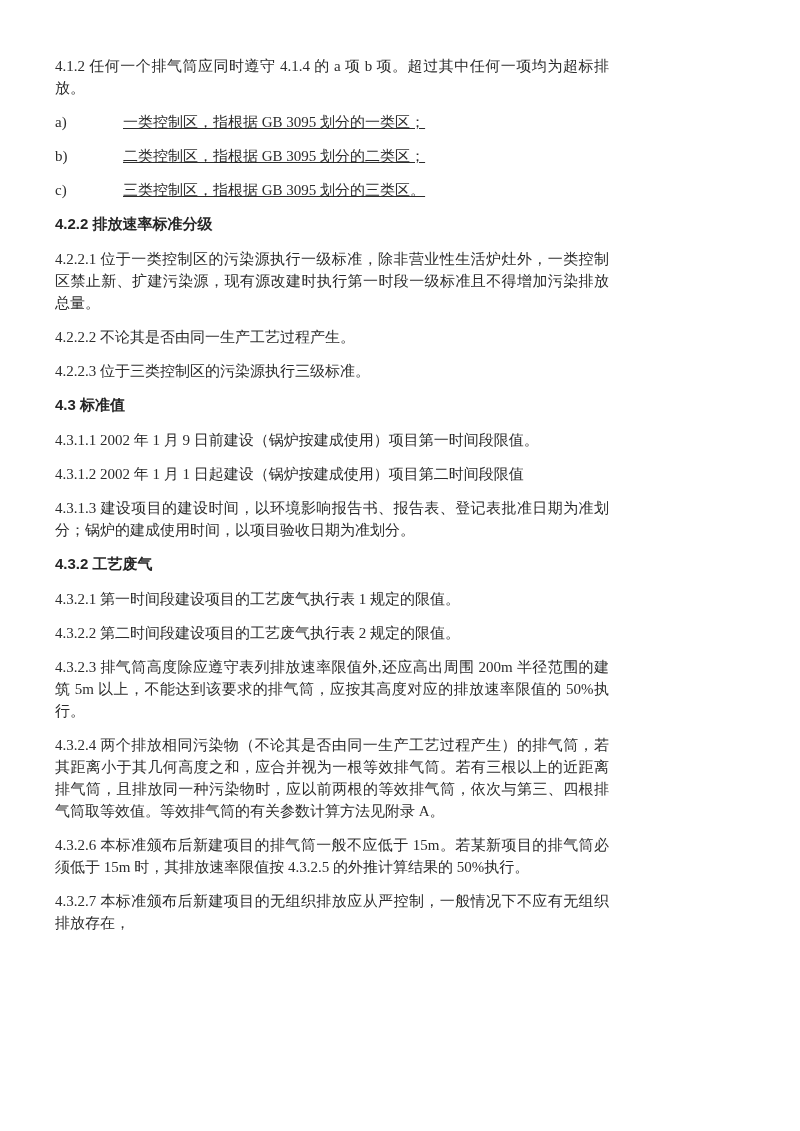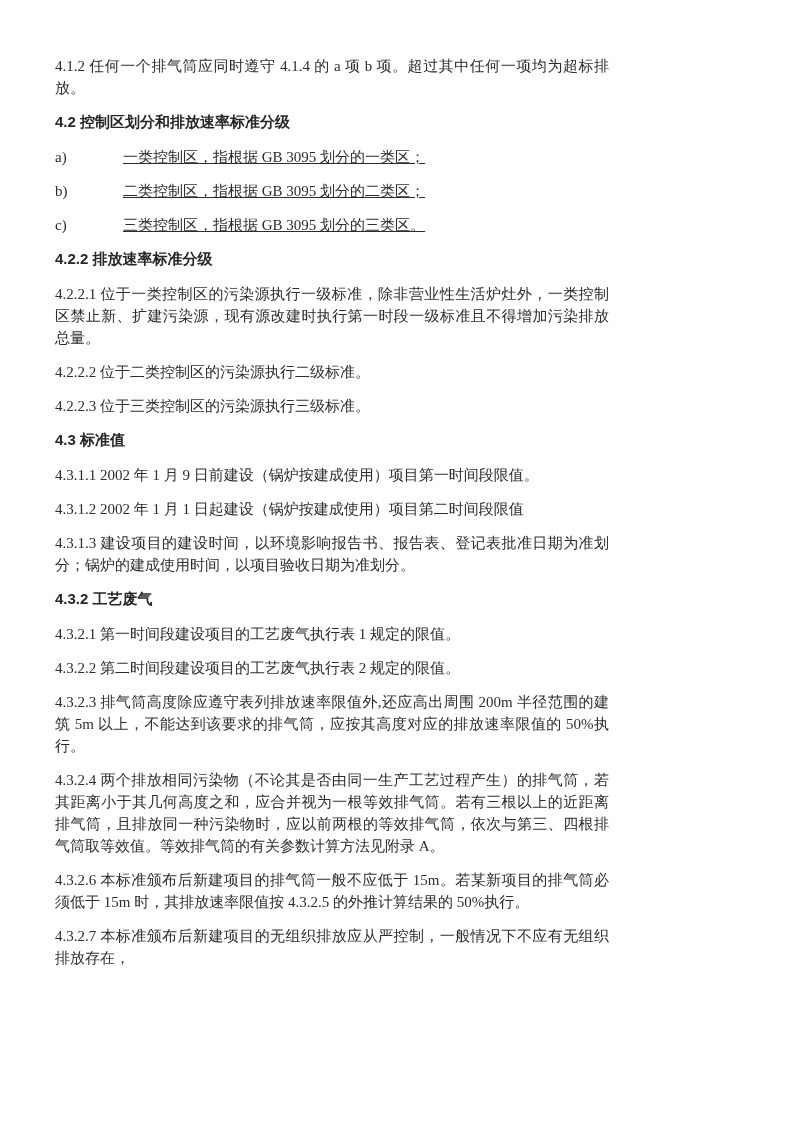--- a/index.html
+++ b/index.html
@@ -45,36 +45,35 @@
     flex: 1 1 auto;
     text-align: justify;
     text-decoration: underline;
   }
 </style>
 </head>
 <body>
 
 <div class="page" id="doc-page" style="background: rgb(255, 255, 255); color: rgb(44, 44, 44);">
     <p>4.1.2 任何一个排气筒应同时遵守 4.1.4 的 a 项 b 项。超过其中任何一项均为超标排放。</p>
-    <h2>4.2 控制区划分和排放速率标准分级</h2>
     <div class="list-item">
       <span class="list-marker">a)</span>
       <span class="list-text">一类控制区，指根据 GB 3095 划分的一类区；</span>
     </div>
     <div class="list-item">
       <span class="list-marker">b)</span>
       <span class="list-text">二类控制区，指根据 GB 3095 划分的二类区；</span>
     </div>
     <div class="list-item">
       <span class="list-marker">c)</span>
       <span class="list-text">三类控制区，指根据 GB 3095 划分的三类区。</span>
     </div>
     <h2>4.2.2 排放速率标准分级</h2>
     <p>4.2.2.1 位于一类控制区的污染源执行一级标准，除非营业性生活炉灶外，一类控制区禁止新、扩建污染源，现有源改建时执行第一时段一级标准且不得增加污染排放总量。</p>
-    <p>4.2.2.2 位于二类控制区的污染源执行二级标准。</p>
+    <p>4.2.2.2 不论其是否由同一生产工艺过程产生。</p>
     <p>4.2.2.3 位于三类控制区的污染源执行三级标准。</p>
     <h2>4.3 标准值</h2>
     <p>4.3.1.1 2002 年 1 月 9 日前建设（锅炉按建成使用）项目第一时间段限值。</p>
     <p>4.3.1.2 2002 年 1 月 1 日起建设（锅炉按建成使用）项目第二时间段限值</p>
     <p>4.3.1.3 建设项目的建设时间，以环境影响报告书、报告表、登记表批准日期为准划分；锅炉的建成使用时间，以项目验收日期为准划分。</p>
     <h2>4.3.2 工艺废气</h2>
     <p>4.3.2.1 第一时间段建设项目的工艺废气执行表 1 规定的限值。</p>
     <p>4.3.2.2 第二时间段建设项目的工艺废气执行表 2 规定的限值。</p>
     <p>4.3.2.3 排气筒高度除应遵守表列排放速率限值外,还应高出周围 200m 半径范围的建筑 5m 以上，不能达到该要求的排气筒，应按其高度对应的排放速率限值的 50%执行。</p>
     <p>4.3.2.4 两个排放相同污染物（不论其是否由同一生产工艺过程产生）的排气筒，若其距离小于其几何高度之和，应合并视为一根等效排气筒。若有三根以上的近距离排气筒，且排放同一种污染物时，应以前两根的等效排气筒，依次与第三、四根排气筒取等效值。等效排气筒的有关参数计算方法见附录 A。</p>

